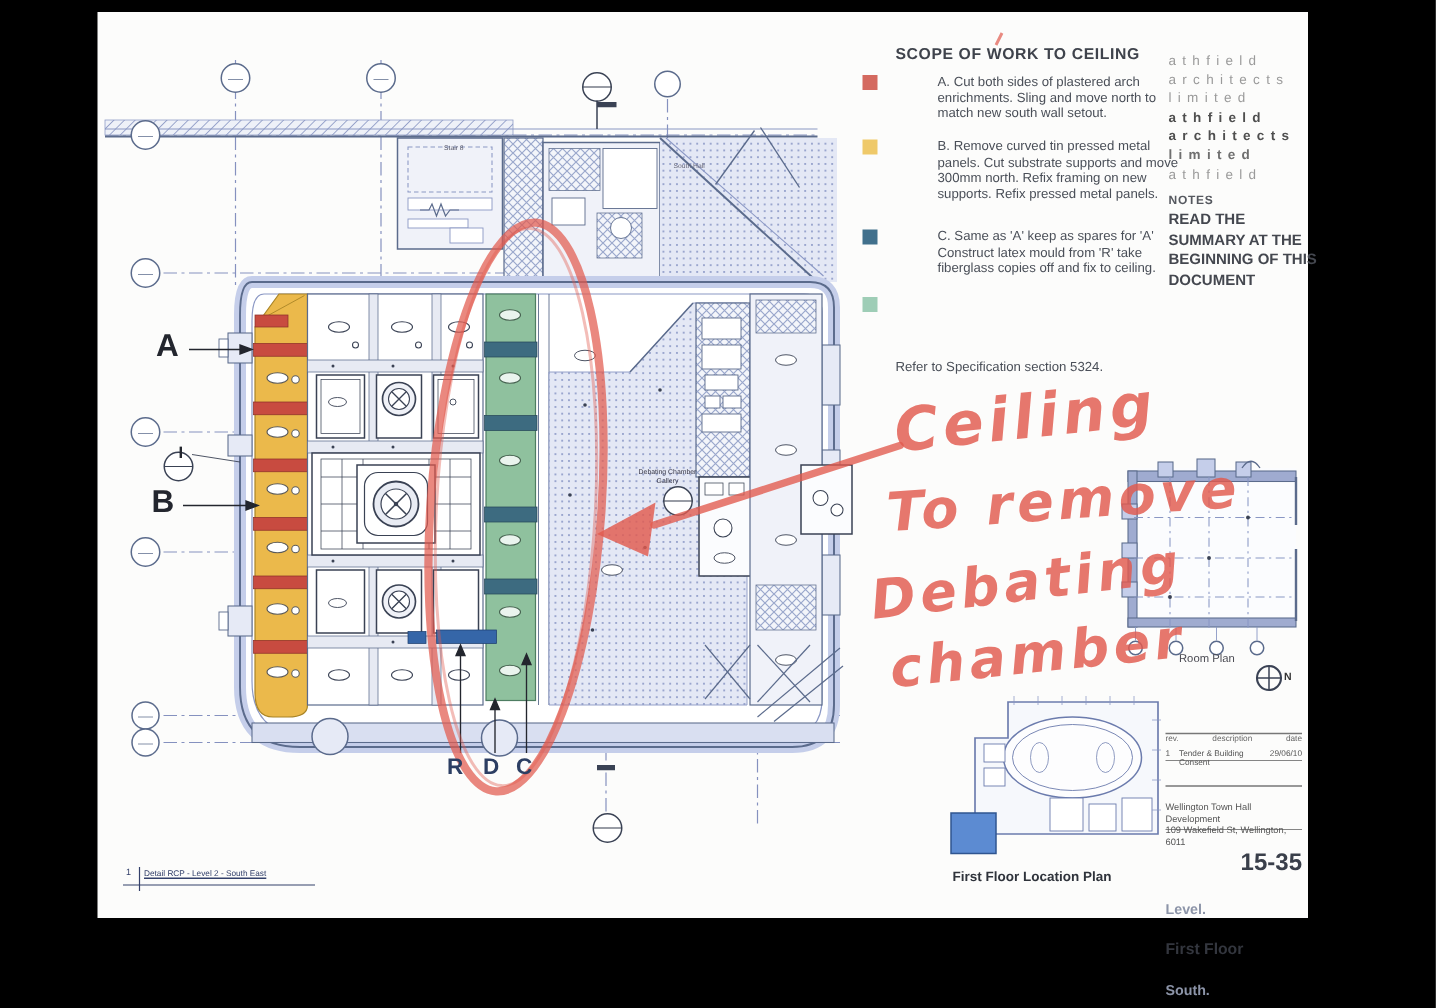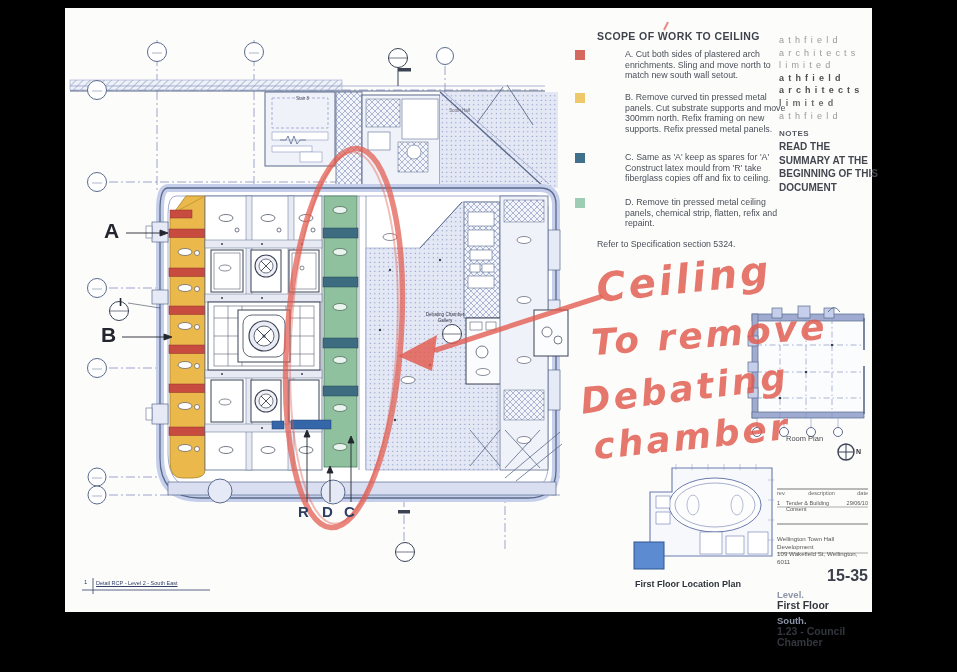--- a/index.html
+++ b/index.html
@@ -43,22 +43,22 @@
   .lbl-roomplan{left:786px;top:434px;font-size:7.5px;color:#4A4A52;}
   .lbl-north{left:856px;top:448px;font-size:7px;font-weight:bold;color:#333;}
   .lbl-locplan{left:635px;top:579px;font-size:9px;font-weight:bold;color:#2F333B;}
   
   .tb{left:777px;top:490px;width:91px;color:#555;}
   .tb-row{display:flex;justify-content:space-between;font-size:5.5px;color:#666;}
   .tb-row2{display:flex;font-size:5.5px;color:#555;margin-top:4px;}
   .tb-row2 .r{width:9px;} .tb-row2 .d{flex:1;} .tb-row2 .dt{width:24px;text-align:right;}
   .tb-proj{margin-top:23px;font-size:6.2px;line-height:7.6px;color:#555;}
   .tb-no{text-align:right;font-size:16px;font-weight:bold;color:#3A3F4A;margin-top:2px;}
-  .tb-lab{font-size:9.5px;font-weight:bold;color:#8C94A8;margin-top:4px;}
-  .tb-val{font-size:10.5px;font-weight:bold;color:#33363E;line-height:11px;width:84px;}
+  .tb-lab{font-size:9.5px;font-weight:bold;color:#8C94A8;margin-top:16px;}
+  .tb-val{font-size:10.5px;font-weight:bold;color:#33363E;line-height:11px;width:84px;margin-top:16px;}
   
   .caption{position:absolute;left:0;right:0;top:622px;text-align:center;z-index:2;
            font-family:"Liberation Serif",serif;font-size:17.5px;color:#F4F1EA;
            letter-spacing:.4px;white-space:pre;}
 </style>
 </head>
 <body>
 
 <div class="stage">
 
@@ -462,21 +462,20 @@
 </svg>
 
   <div class="ov scope-title">SCOPE OF WORK TO CEILING</div>
   <div class="ov sw sw-a" style="top:50px"></div>
   <div class="ov sw sw-b" style="top:93px"></div>
   <div class="ov sw sw-c" style="top:153px"></div>
   <div class="ov sw sw-d" style="top:198px"></div>
   <div class="ov scope-item" style="top:49px">A. Cut both sides of plastered arch enrichments. Sling and move north to match new south wall setout.</div>
   <div class="ov scope-item" style="top:92px">B. Remove curved tin pressed metal panels. Cut substrate supports and move 300mm north. Refix framing on new supports. Refix pressed metal panels.</div>
   <div class="ov scope-item" style="top:152px">C. Same as 'A' keep as spares for 'A' Construct latex mould from 'R' take fiberglass copies off and fix to ceiling.</div>
-  <div class="ov scope-item" style="top:197px">D. Remove tin pressed metal ceiling panels, chemical strip, flatten, refix and repaint.</div>
   <div class="ov scope-refer">Refer to Specification section 5324.</div>
 
   <div class="ov logo">
     <div>athfield</div>
     <div>architects</div>
     <div>limited</div>
     <div class="lg-b">athfield</div>
     <div class="lg-b">architects</div>
     <div class="lg-m">limited</div>
     <div>athfield</div>

